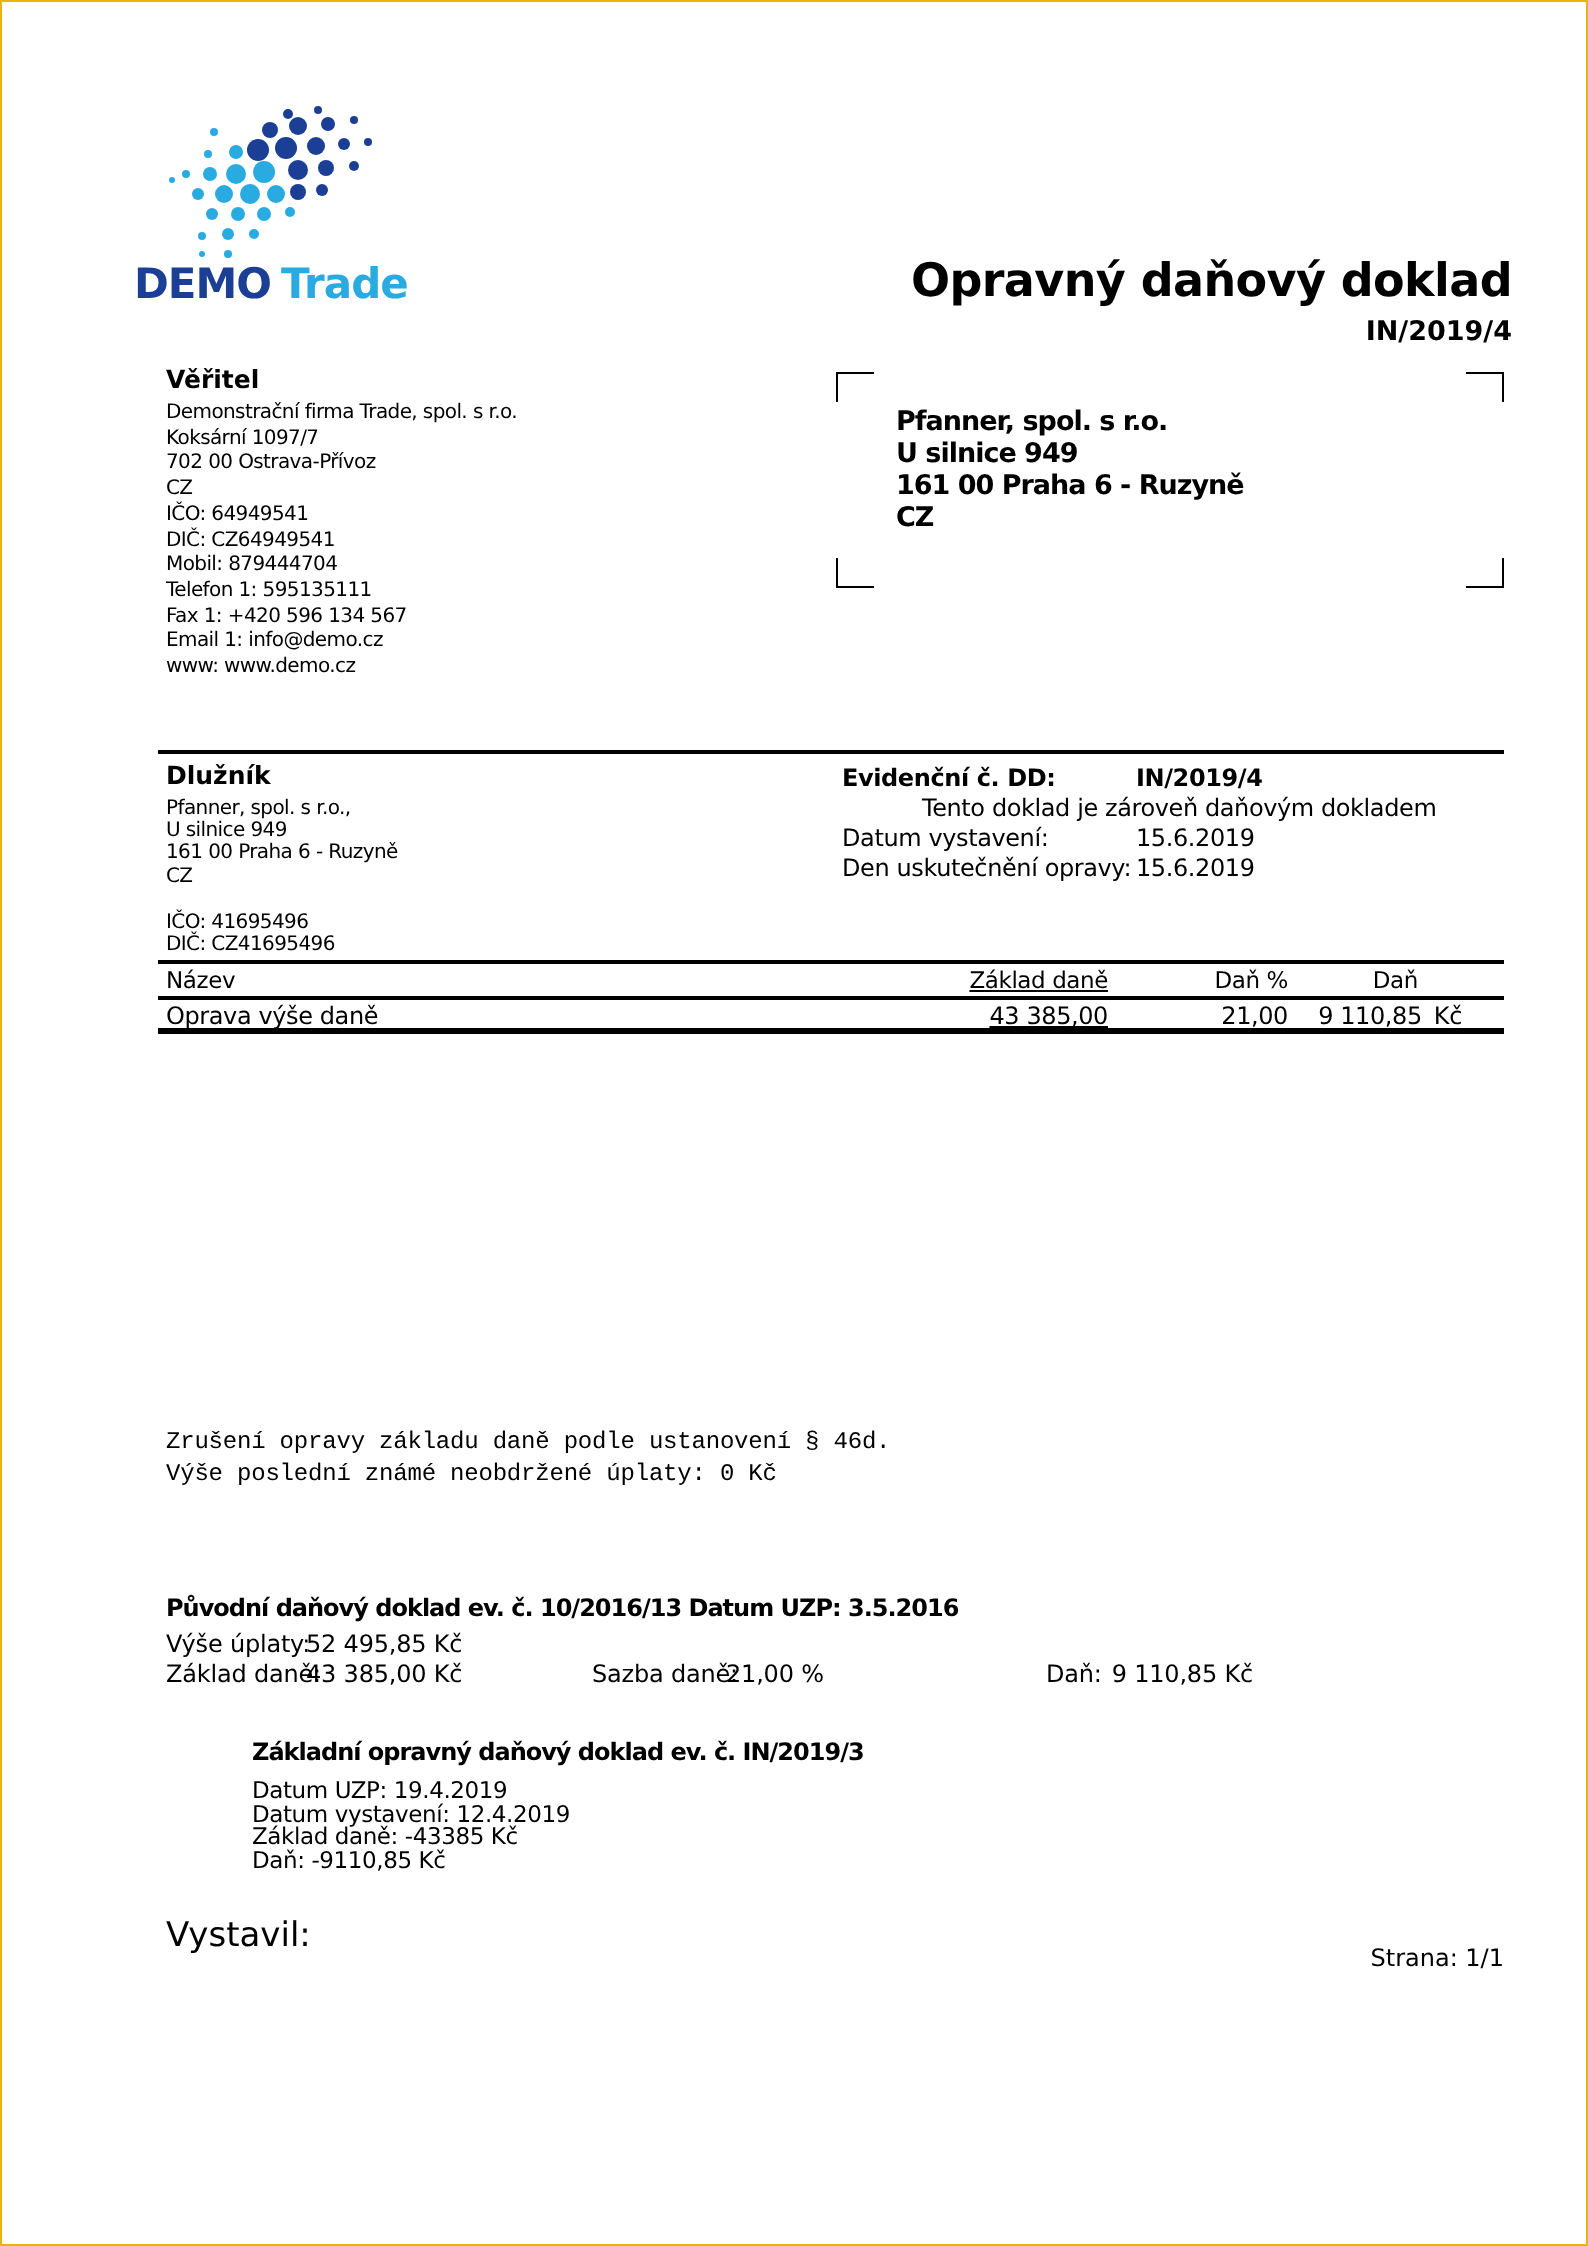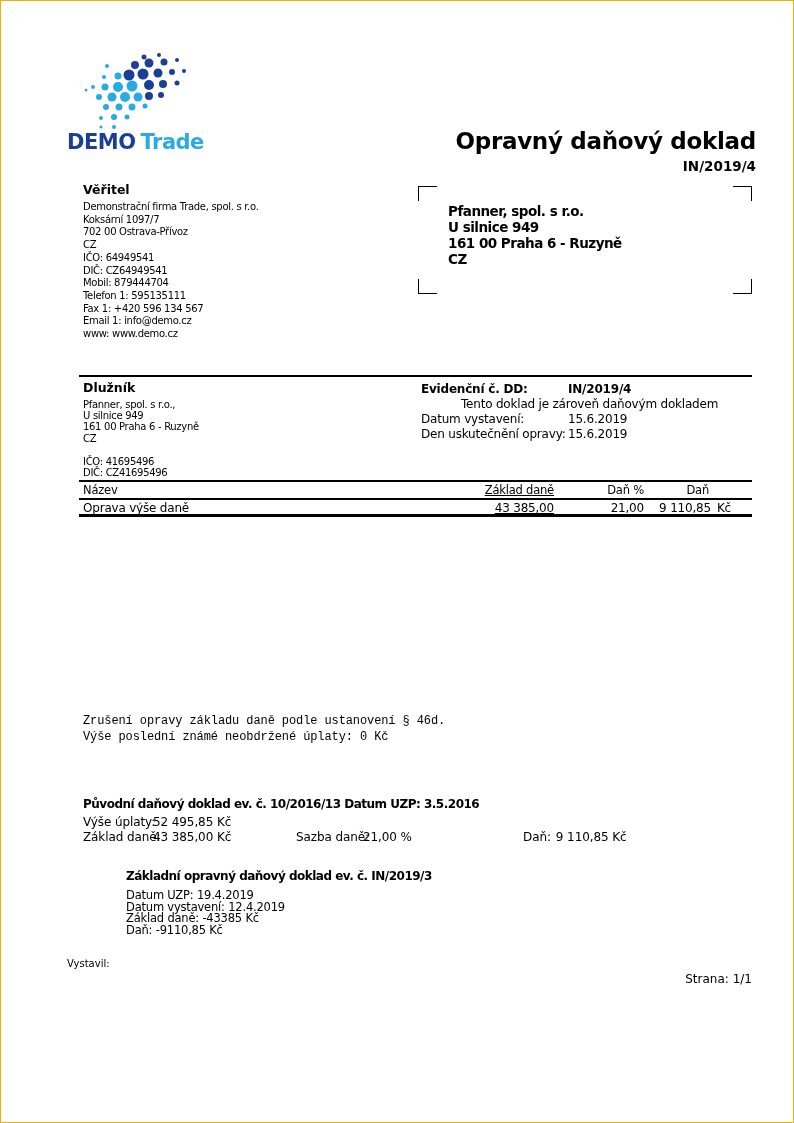--- a/index.html
+++ b/index.html
@@ -73,21 +73,21 @@
   .orig-doc .title { margin-bottom:3px; }
   .lab1 { display:inline-block; width:70px; }
   .seg1 { display:inline-block; width:213px; }
   .seg2 { display:inline-block; width:227px; }
   .seg2 .lab2 { display:inline-block; width:67px; }
   .seg3 .val { margin-left:5px; }
   .base-doc { position:absolute; left:82px; top:868px; white-space:nowrap;margin-left:43px; }
   .base-doc .title { margin-bottom:7px; }
   .base-doc .ln { font-size:11.5px; line-height:11.7px; letter-spacing:-0.2px; }
 
-  .issued-by { position:absolute; left:66px; top:957px; font-size:10px; }
+  .issued-by { position:absolute; left:82px; top:957px; font-size:17px; }
   .page-num  { position:absolute; right:41px; top:971px; font-size:12px; }
 </style>
 </head>
 <body>
 
 <div class="page">
 
   <svg class="logo-dots" viewBox="0 0 112 85" xmlns="http://www.w3.org/2000/svg">
     <circle class="dd" cx="65" cy="7" r="2.5"></circle>
       <circle class="dd" cx="80" cy="5" r="2"></circle>

